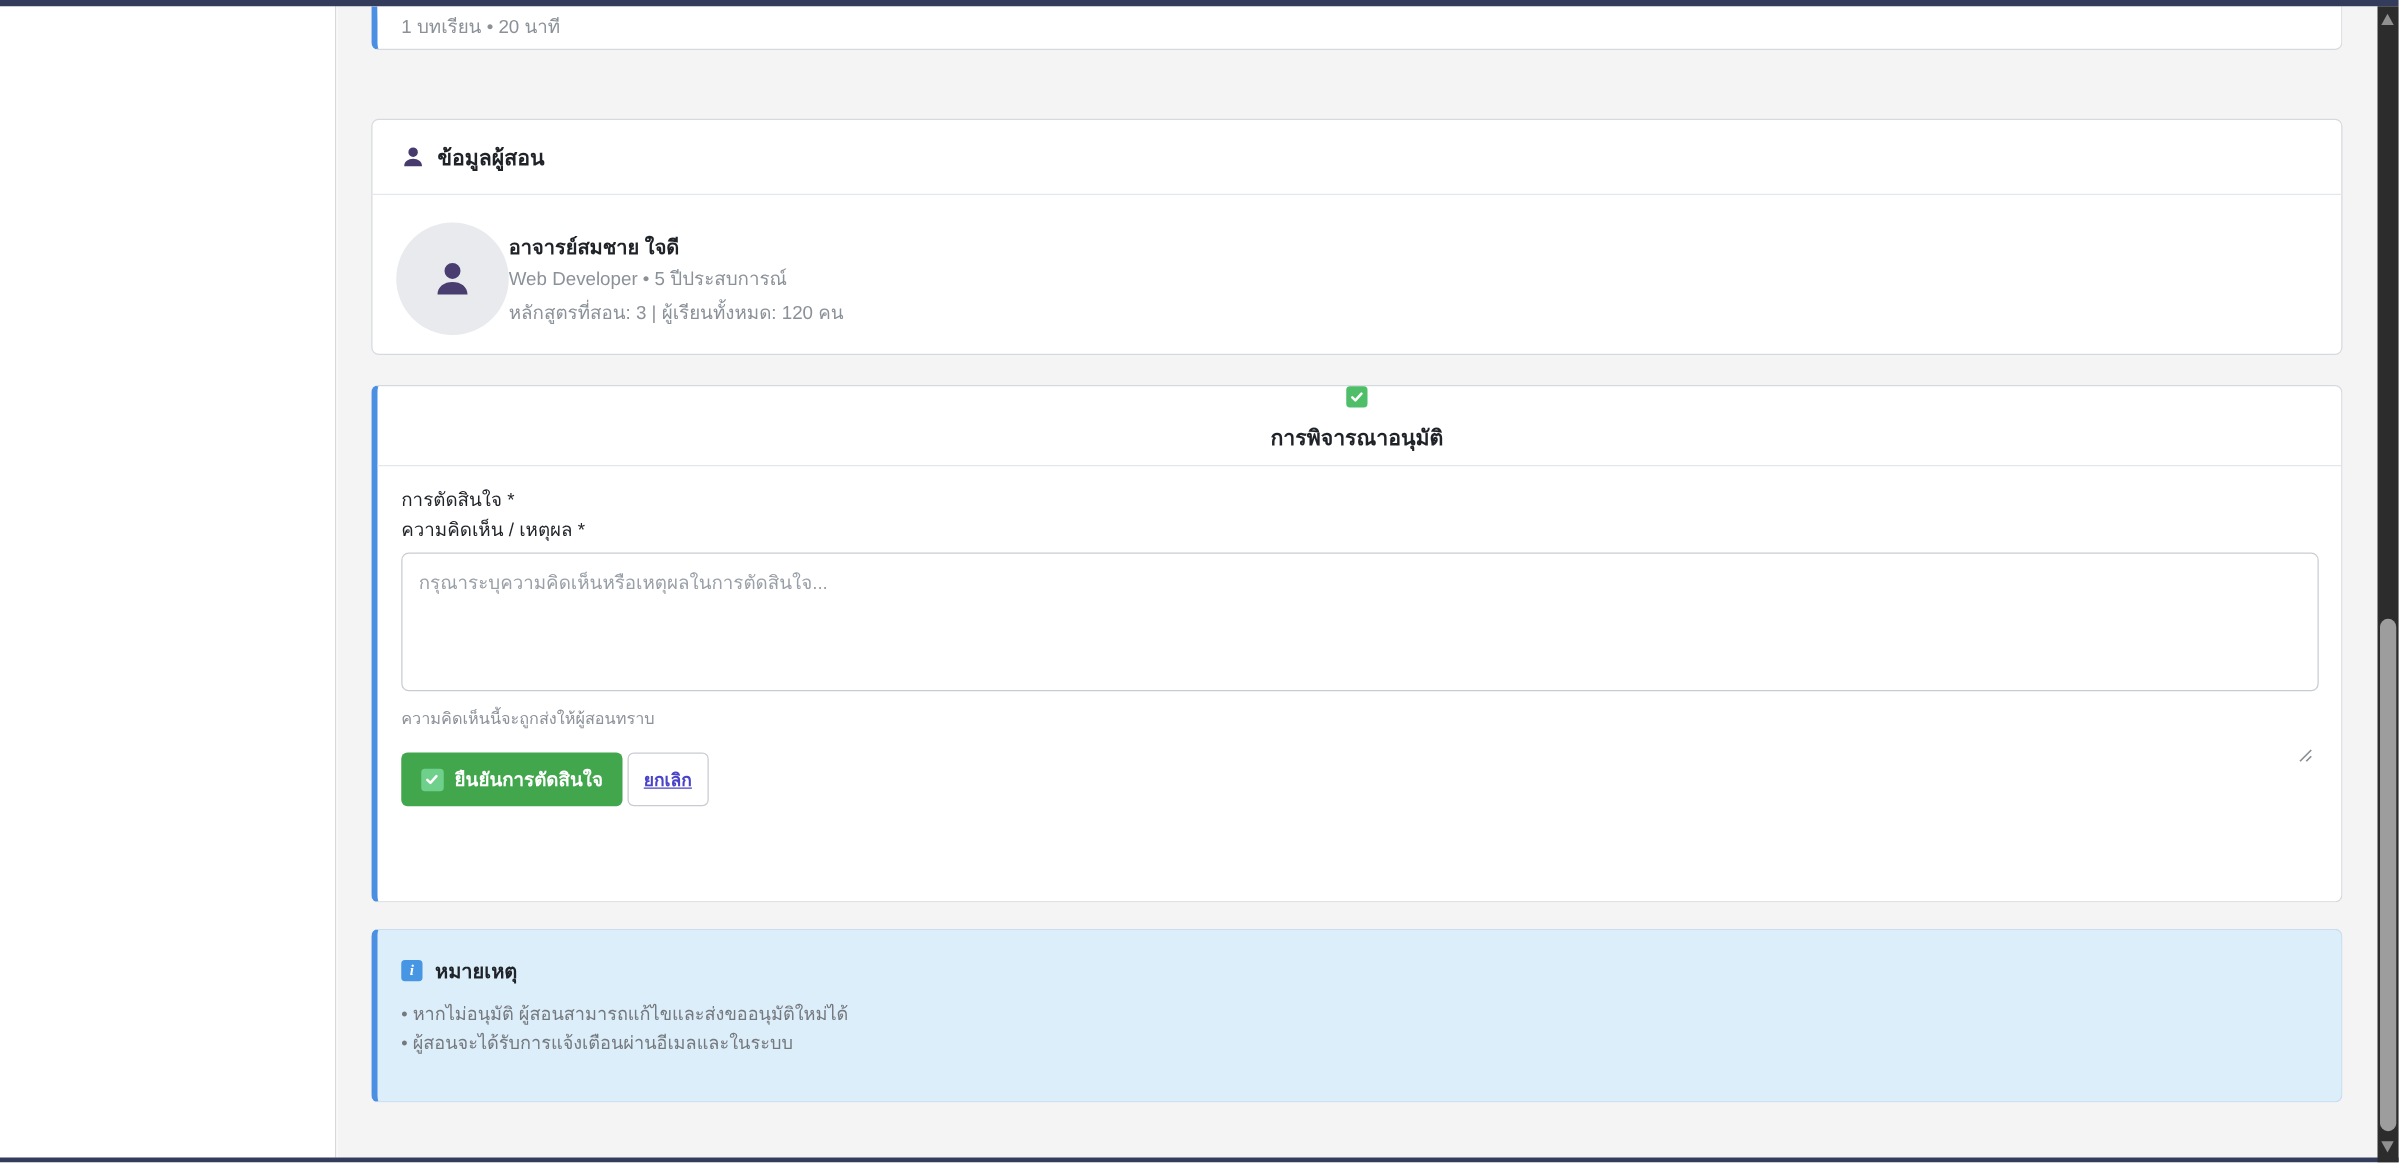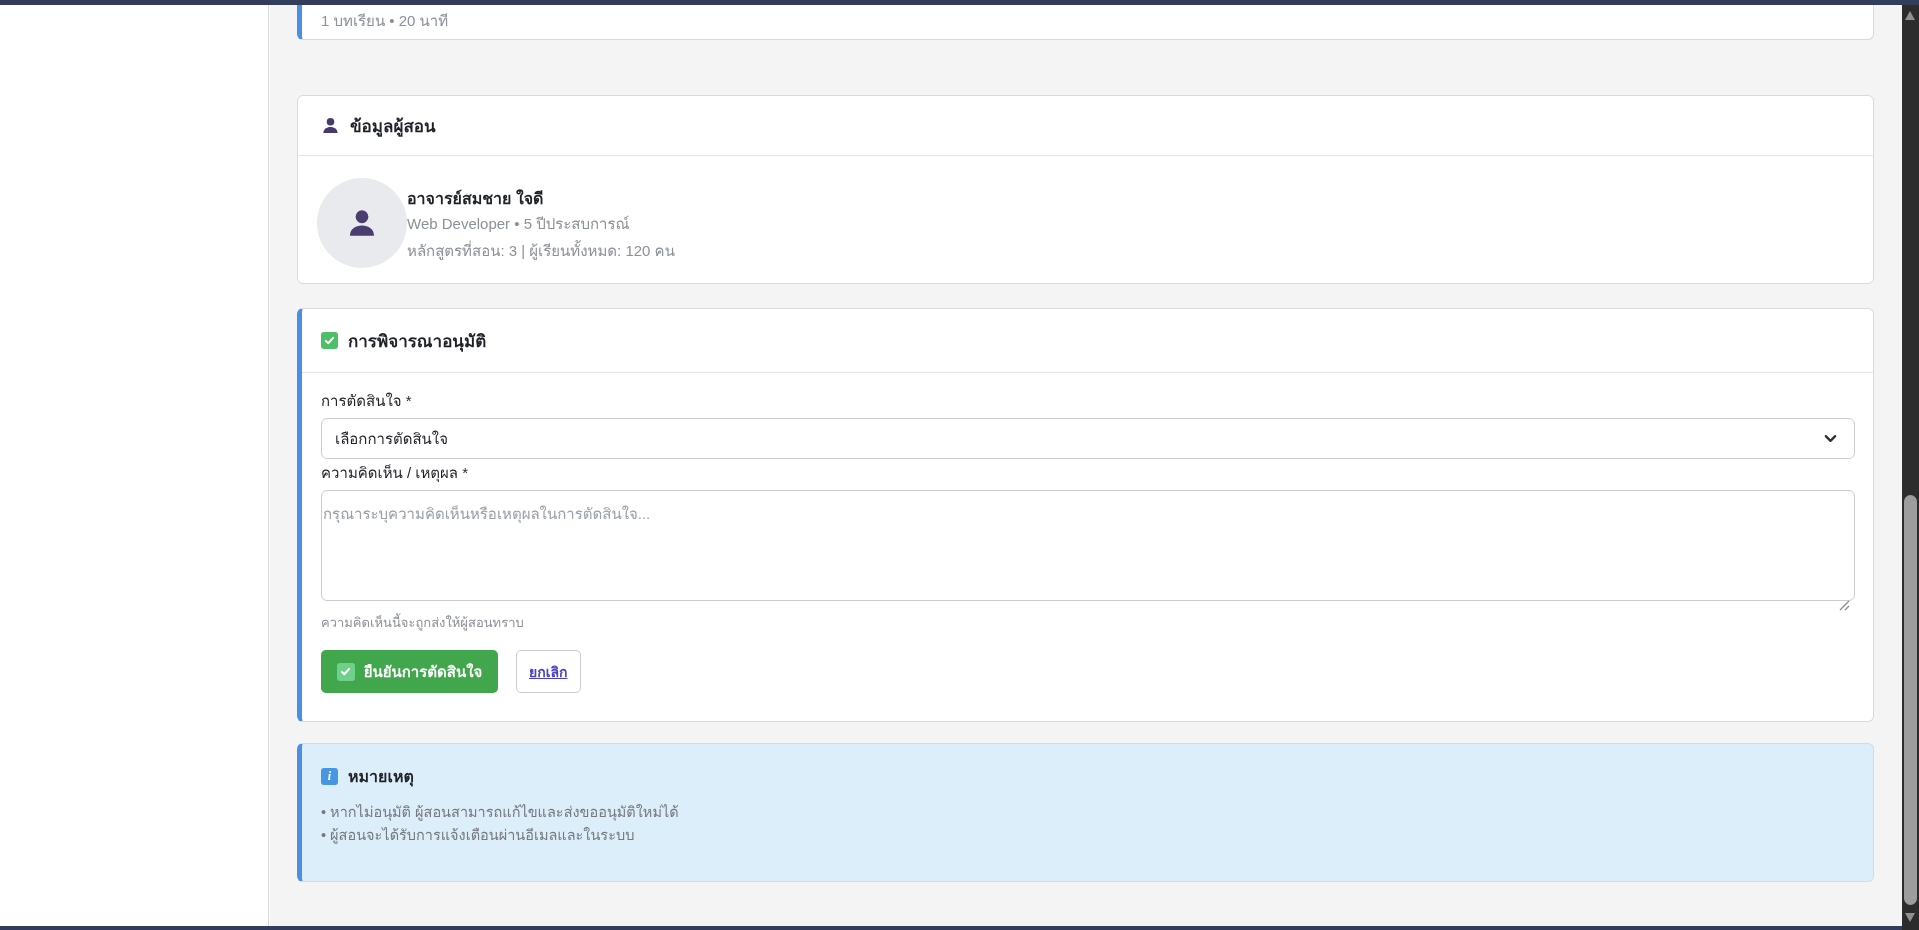--- a/index.html
+++ b/index.html
@@ -21,21 +21,21 @@
   .card.accent { border-left:5px solid #4a8fe2; }
 
   .card-lesson { top:5px; height:35px; border-top:none; border-radius:0 0 6px 6px; }
   .card-lesson .meta { padding:4px 0 0 19px; font-size:15px; color:#8b9199; }
 
   .card-instructor { top:95px; height:189px; }
   .card-approval   { top:308px; height:414px; }
 
   .card-header { padding:0 23px; border-bottom:1px solid #e4e7ea; display:flex; align-items:center; gap:10px; }
   .card-instructor .card-header { height:60px; }
-  .card-approval   .card-header { height:64px; padding-left:19px; }
+  .card-approval   .card-header { height:64px; padding-left:19px;flex-direction:column; }
   .card-title { font-size:17px; font-weight:700; color:#1f2328; }
 
   
   .inst-body { display:flex; padding:22px 23px 0 19px; }
   .avatar { width:90px; height:90px; border-radius:50%; background:#e8eaed; flex:0 0 auto;
             display:flex; align-items:center; justify-content:center; }
   .inst-text { padding-top:10px; }
   .inst-name { font-size:16px; font-weight:700; color:#1f2328; line-height:22px; }
   .inst-sub  { font-size:15px; color:#8b9199; line-height:27px; }
   .inst-stats{ font-size:15px; color:#8b9199; line-height:27px; }
@@ -51,26 +51,26 @@
   
   .form-body { padding:18px 19px 0 19px; }
   .fld-label { font-size:15px; font-weight:400; color:#1f2328; line-height:20px; }
   .sel-wrap { position:relative; margin-top:7px; }
   select.decision { width:1534px; height:41px; appearance:none; -webkit-appearance:none;
         border:1px solid #c8ccd2; border-radius:6px; background:#ffffff; padding:0 36px 0 13px;
         font-size:15px; color:#1f2328; font-family:"Liberation Sans", sans-serif; }
   .sel-chevron { position:absolute; right:16px; top:13px; pointer-events:none; }
   .lbl2 { margin-top:4px; }
   textarea.comment { display:block; margin-top:7px; width:1534px; height:111px; resize:none;
-        border:1px solid #c8ccd2; border-radius:6px; padding:11px 1px; font-size:15px; color:#1f2328;
+        border:1px solid #c8ccd2; border-radius:6px; padding:11px 13px; font-size:15px; color:#1f2328;
         font-family:"Liberation Sans", sans-serif; }
   textarea.comment::placeholder { color:#9aa0a8; }
   .resize-grip { position:absolute; left:1837px; top:597px; z-index:5; pointer-events:none; }
   .hint { margin-top:14px; font-size:13px; color:#8b9199; line-height:16px; }
-  .btn-row { margin-top:19px; display:flex; gap:18px; }
+  .btn-row { margin-top:19px; display:flex; gap:4px; }
   .btn-confirm { width:177px; height:43px; background:#42a64d; border:none; border-radius:5px;
         display:flex; align-items:center; justify-content:center; gap:9px; cursor:pointer;
         color:#ffffff; font-size:15px; font-weight:700; font-family:"Liberation Sans", sans-serif; }
   .btn-confirm .sq-ico { width:18px; height:18px; background:#6fd08c; }
   .btn-cancel { min-width:64px; height:43px; background:#ffffff; border:1px solid #c8ccd2; border-radius:5px;
         display:flex; align-items:center; justify-content:center; cursor:pointer; padding:0 12px;
         color:#4a43c9; font-size:14px; font-weight:700; text-decoration:underline;
         font-family:"Liberation Sans", sans-serif; }
 
   
@@ -129,30 +129,20 @@
       <span class="sq-ico sq-green">
         <svg width="11" height="11" viewBox="0 0 12 12" fill="none" stroke="#ffffff" stroke-width="2.2" stroke-linecap="round" stroke-linejoin="round">
             <path d="M2 6.4 4.7 9 10 3.2"></path>
           </svg>
       </span>
       <span class="card-title">การพิจารณาอนุมัติ</span>
     </div>
 
     <div class="form-body">
       <div class="fld-label">การตัดสินใจ *</div>
-      <div class="sel-wrap">
-        <select class="decision">
-          <option>เลือกการตัดสินใจ</option>
-        </select>
-        <span class="sel-chevron">
-          <svg width="15" height="15" viewBox="0 0 16 16" fill="none" stroke="#2b2f33" stroke-width="2.4" stroke-linecap="round" stroke-linejoin="round">
-              <path d="M3 5.5 8 10.5 13 5.5"></path>
-            </svg>
-        </span>
-      </div>
 
       <div class="fld-label lbl2">ความคิดเห็น / เหตุผล *</div>
       <textarea class="comment" placeholder="กรุณาระบุความคิดเห็นหรือเหตุผลในการตัดสินใจ..." style=""></textarea>
 
       <div class="hint">ความคิดเห็นนี้จะถูกส่งให้ผู้สอนทราบ</div>
 
       <div class="btn-row">
         <button class="btn-confirm">
           <span class="sq-ico">
             <svg width="11" height="11" viewBox="0 0 12 12" fill="none" stroke="#ffffff" stroke-width="2.2" stroke-linecap="round" stroke-linejoin="round">

